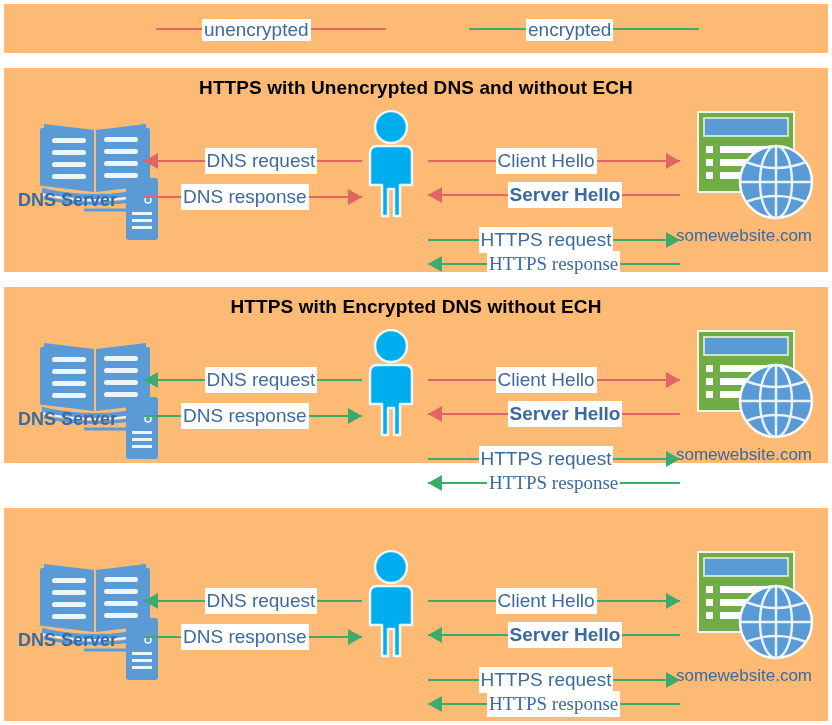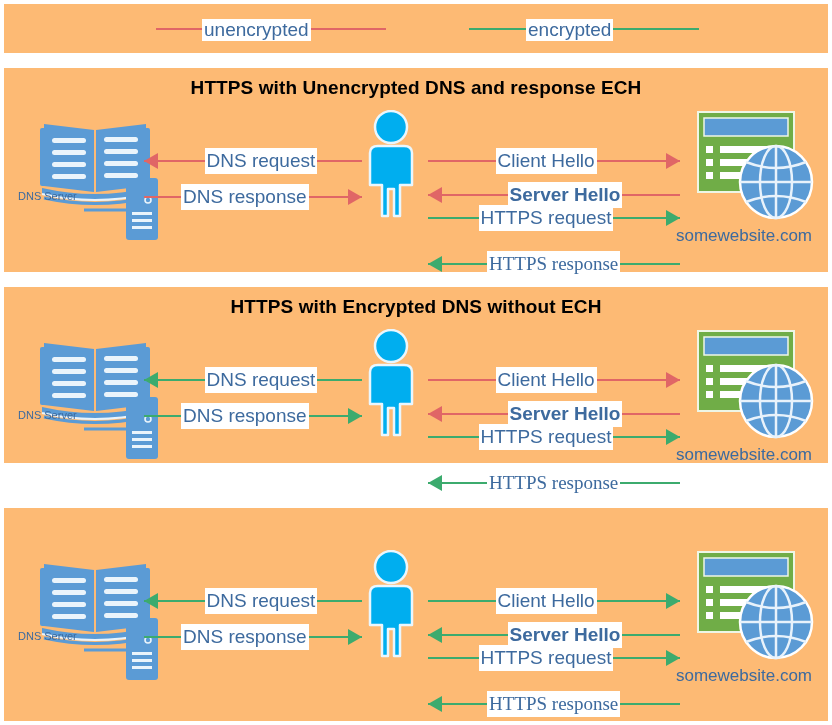--- a/index.html
+++ b/index.html
@@ -35,21 +35,21 @@
   .panel-title{
     position:absolute;top:9px;left:0;width:824px;
     text-align:center;font-weight:bold;font-size:19px;
     color:#000000;letter-spacing:.1px;
   }
 
   
   .dns-group{position:absolute;left:28px;top:38px;width:140px;height:140px;}
   .dns-caption{
     position:absolute;left:14px;top:122px;width:140px;
-    color:#3d6a9e;font-size:11px;text-align:left;
+    color:#3d6a9e;font-size:18px;text-align:left;font-weight:bold;
   }
 
   
   .person{position:absolute;left:352px;top:42px;width:70px;height:110px;}
 
   
   .site-group{position:absolute;left:682px;top:38px;width:130px;height:120px;}
   .site-caption{
     position:absolute;left:650px;top:158px;width:180px;
     color:#3d6a9e;font-size:17px;text-align:center;white-space:nowrap;
@@ -71,41 +71,41 @@
   
   .left-col{left:140px;width:218px;}
   
   .right-col{left:424px;width:252px;margin-top:16px;}
 
   
   .r-dnsreq{top:80px;}
   .r-dnsres{top:116px;}
   .r-ch{top:64px;}
   .r-sh{top:98px;font-weight:bold;}
-  .r-hreq{top:121px;}
+  .r-hreq{top:143px;}
   .r-hres{top:167px;font-family:Liberation Serif, serif;}
 </style>
 </head>
 <body>
 
 <div class="page">
 
   <div class="panel" id="legend-panel">
     <div class="legend-item">
       <div class="legend-line" id="legend-unenc-line"></div>
       <div class="legend-label" id="legend-unenc-label">unencrypted</div>
     </div>
     <div class="legend-item">
       <div class="legend-line" id="legend-enc-line"></div>
       <div class="legend-label" id="legend-enc-label">encrypted</div>
     </div>
   </div>
 
   <div class="panel" id="panel-1">
-      <div class="panel-title">HTTPS with Unencrypted DNS and response ECH</div>
+      <div class="panel-title">HTTPS with Unencrypted DNS and without ECH</div>
       <div class="dns-group">
   <svg width="140" height="140" viewBox="0 0 140 140">
     <g>
 
       <path d="M12 18 L62 24 L62 86 L12 80 Z" fill="#5b9bd5"></path>
       <path d="M114 18 L64 24 L64 86 L114 80 Z" fill="#5b9bd5"></path>
       <rect x="8" y="22" width="7" height="58" rx="2" fill="#5b9bd5"></rect>
       <rect x="111" y="22" width="7" height="58" rx="2" fill="#5b9bd5"></rect>
       <g fill="#eaf4fb">
         <rect x="20" y="32" width="34" height="5" rx="2.5"></rect>

